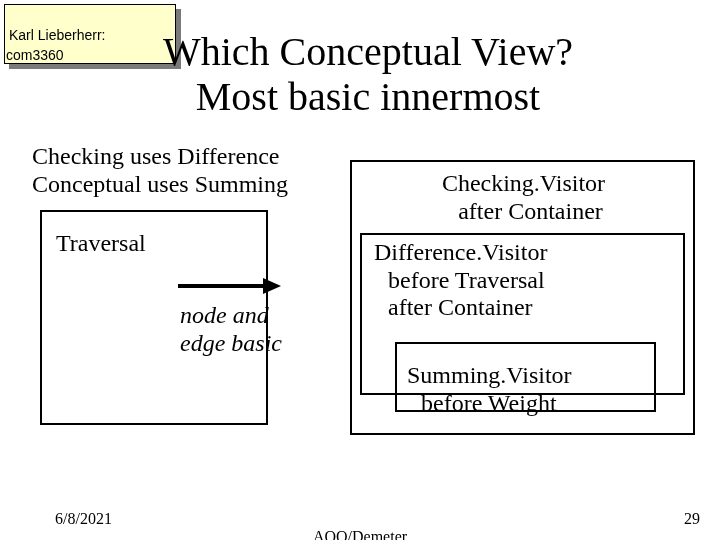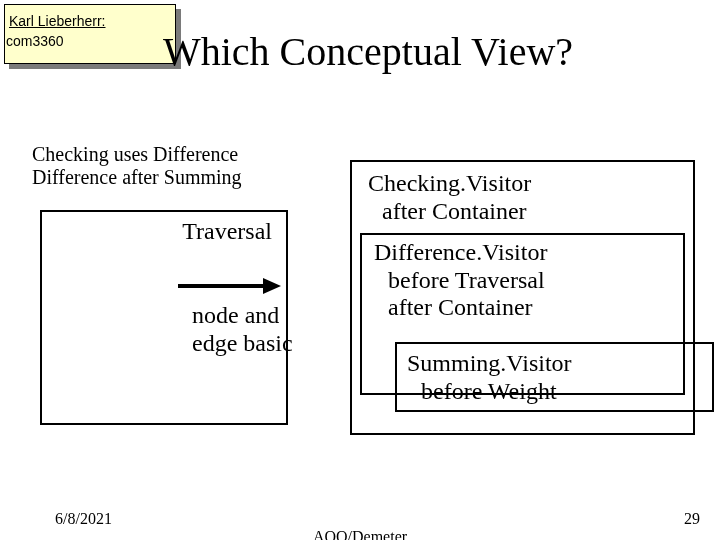--- a/index.html
+++ b/index.html
@@ -24,83 +24,83 @@
     width: 172px;
     height: 60px;
     background: #ffffcc;
     border: 1px solid #000;
     box-shadow: 5px 5px 0 #7a7a7a;
     box-sizing: border-box;
     font-family: Arial, Helvetica, sans-serif;
   }
   .note-author {
     font-size: 14px;
-    padding: 8px 4px 0 4px;
-    text-decoration: underline;
+    padding: 14px 4px 0 4px;
+    margin-top: 8px;
   }
   .note-body {
     font-size: 14px;
     padding: 4px 4px 0 1px;
   }
   .title {
     position: absolute;
     top: 30px;
     left: 0;
     width: 720px;
     text-align: center;
     font-size: 40px;
     line-height: 1.12;
     padding-left: 8px;
   }
   .body-text {
     position: absolute;
     left: 32px;
     top: 143px;
-    font-size: 20px;
+    font-size: 24px;
     line-height: 1.15;
   }
   .box {
     position: absolute;
     border: 2px solid #000;
     box-sizing: border-box;
   }
   .traversal-box {
     left: 40px;
     top: 210px;
-    width: 248px;
+    width: 228px;
     height: 215px;
-    padding: 6px 14px;
+    padding: 18px 14px;
     font-size: 24px;
-    text-align: right;
   }
   .outer-box {
     left: 350px;
     top: 160px;
     width: 345px;
     height: 275px;
     padding: 8px 14px 8px 16px;
     font-size: 24px;
     line-height: 1.15;
+    text-align: center;
   }
   .pad28 { padding-left: 14px; }
   .mid-box {
     left: 360px;
     top: 233px;
     width: 325px;
     height: 162px;
     padding: 4px 12px 6px 12px;
     font-size: 24px;
     line-height: 1.15;
   }
   .inner-box {
     left: 395px;
     top: 342px;
-    width: 319px;
+    width: 261px;
     height: 70px;
-    padding: 6px 10px 4px 10px;
+    padding: 18px 10px 4px 10px;
     font-size: 24px;
     line-height: 1.15;
   }
   .arrow-wrap {
     position: absolute;
     left: 178px;
     top: 284px;
   }
   .arrow-line {
     width: 85px;
@@ -112,24 +112,25 @@
     left: 85px;
     top: -6px;
     width: 0;
     height: 0;
     border-top: 8px solid transparent;
     border-bottom: 8px solid transparent;
     border-left: 18px solid #000;
   }
   .arrow-label {
     position: absolute;
-    left: 192px;
+    left: 180px;
     top: 302px;
     font-size: 24px;
     line-height: 1.15;
+    font-style: italic;
   }
   .footer {
     position: absolute;
     left: 0;
     bottom: 12px;
     width: 720px;
     font-size: 16px;
   }
   .footer-date  { position: absolute; left: 55px;  bottom: 0; }
   .footer-title { position: absolute; left: 0; width: 720px; text-align: center; }
@@ -140,25 +141,26 @@
 
 <div class="slide">
 
   <div class="note-box">
     <div class="note-author">Karl Lieberherr:</div>
     <div class="note-body">com3360</div>
   </div>
 
   <div class="title">
     <span>Which Conceptual View?</span><br>
+    <span>Most basic innermost</span>
   </div>
 
   <div class="body-text">
     <span>Checking uses Difference</span><br>
-    <span>Difference after Summing</span>
+    <span>Conceptual uses Summing</span>
   </div>
 
   <div class="box traversal-box">
     <span>Traversal</span>
   </div>
 
   <div class="arrow-wrap">
     <div class="arrow-line"></div>
     <div class="arrow-head"></div>
   </div>

